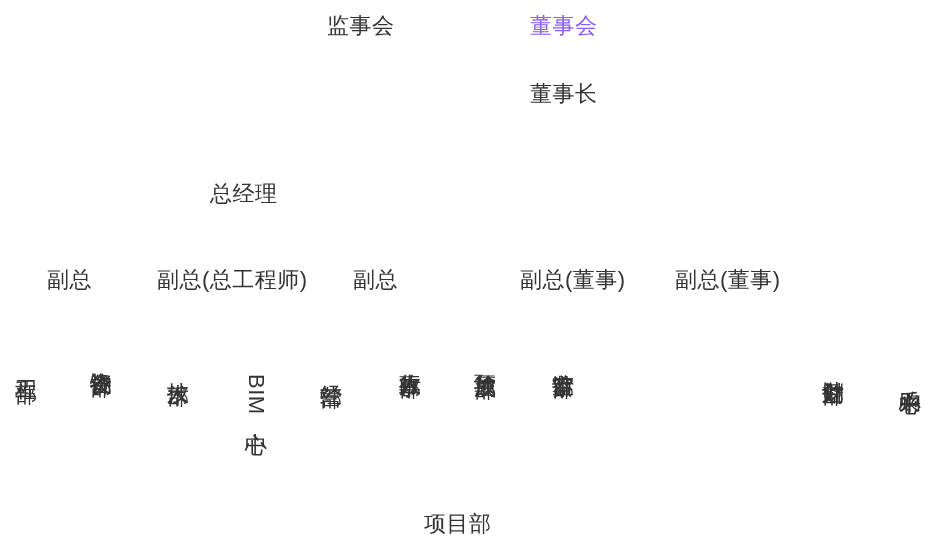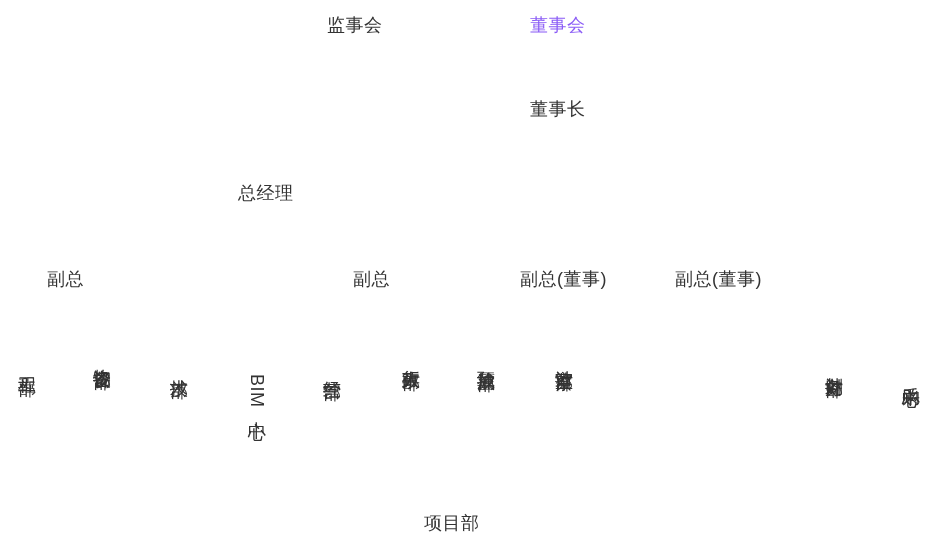--- a/index.html
+++ b/index.html
@@ -9,40 +9,41 @@
   }
   .canvas {
     position: relative;
     width: 937px;
     height: 551px;
     overflow: hidden;
     font-family: "Liberation Sans", "DejaVu Sans", sans-serif;
   }
   .node {
     position: absolute;
-    font-size: 18px;
+    font-size: 22px;
     line-height: 19px;
     white-space: nowrap;
     letter-spacing: 0.5px;
   }
   .node.vertical {
     writing-mode: vertical-rl;
     text-orientation: mixed;
     letter-spacing: 0.5px;
   }
 </style>
 </head>
 <body>
 
 <div class="canvas" style="width: 937px; height: 551px; background: rgb(255, 255, 255);">
     <div class="node" style="left: 327px; top: 16px; color: rgb(51, 51, 51);">监事会</div>
     <div class="node" style="left: 530px; top: 16px; color: #8b5cf6;">董事会</div>
-    <div class="node" style="left: 530px; top: 100px; color: rgb(51, 51, 51);">董事长</div>
-    <div class="node" style="left: 210px; top: 184px; color: rgb(51, 51, 51); margin-left: 28px;">总经理</div>
+    <div class="node" style="left: 530px; top: 84px; color: rgb(51, 51, 51);">董事长</div>
+    <div class="node" style="left: 210px; top: 184px; color: rgb(51, 51, 51);">总经理</div>
     <div class="node" style="left: 47px; top: 270px; color: rgb(51, 51, 51);">副总</div>
+    <div class="node" style="left: 157px; top: 270px; color: rgb(51, 51, 51);">副总(总工程师)</div>
     <div class="node" style="left: 353px; top: 270px; color: rgb(51, 51, 51);">副总</div>
     <div class="node" style="left: 520px; top: 270px; color: rgb(51, 51, 51);">副总(董事)</div>
     <div class="node" style="left: 675px; top: 270px; color: rgb(51, 51, 51);">副总(董事)</div>
     <div class="node vertical" style="left: 17px; top: 363px; color: rgb(51, 51, 51);">工程部</div>
     <div class="node vertical" style="left: 92px; top: 355px; color: rgb(51, 51, 51);">物资设备部</div>
     <div class="node vertical" style="left: 169px; top: 365px; color: rgb(51, 51, 51);">技术部</div>
     <div class="node vertical" style="left: 247px; top: 374px; color: rgb(51, 51, 51);">BIM中心</div>
     <div class="node vertical" style="left: 322px; top: 367px; color: rgb(51, 51, 51);">经营部</div>
     <div class="node vertical" style="left: 401px; top: 356px; color: rgb(51, 51, 51);">行政人事部</div>
     <div class="node vertical" style="left: 476px; top: 357px; color: rgb(51, 51, 51);">预算成控部</div>

